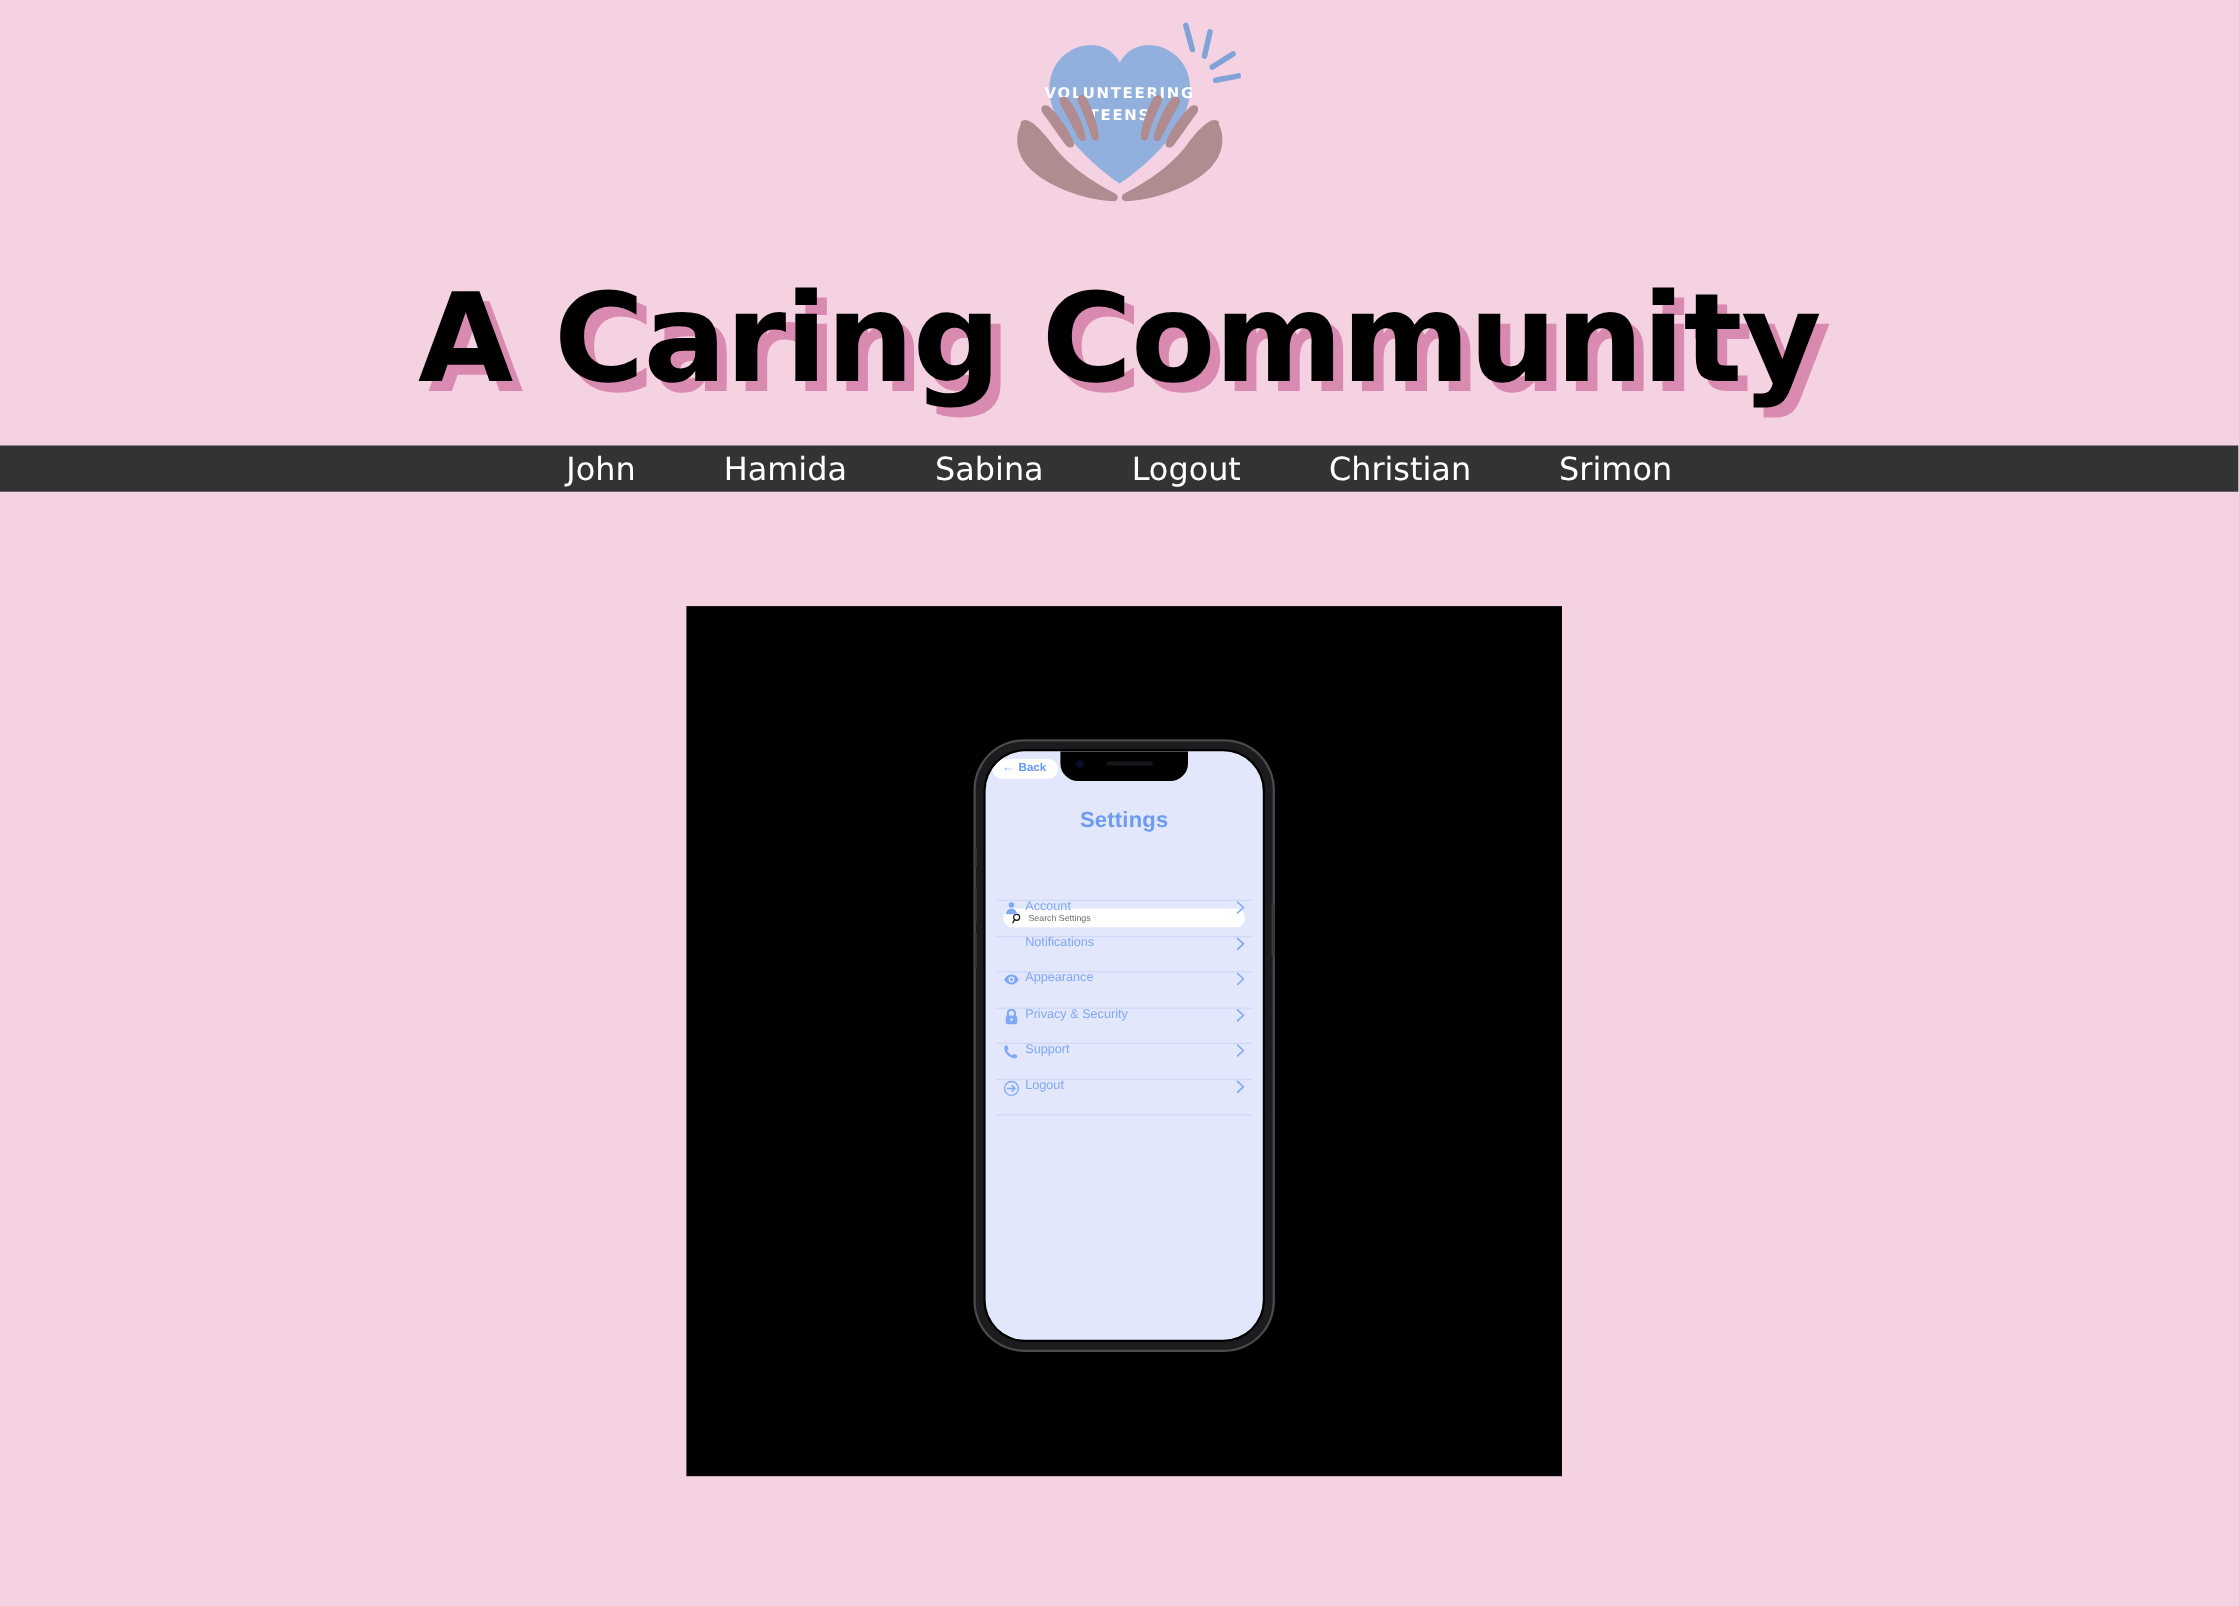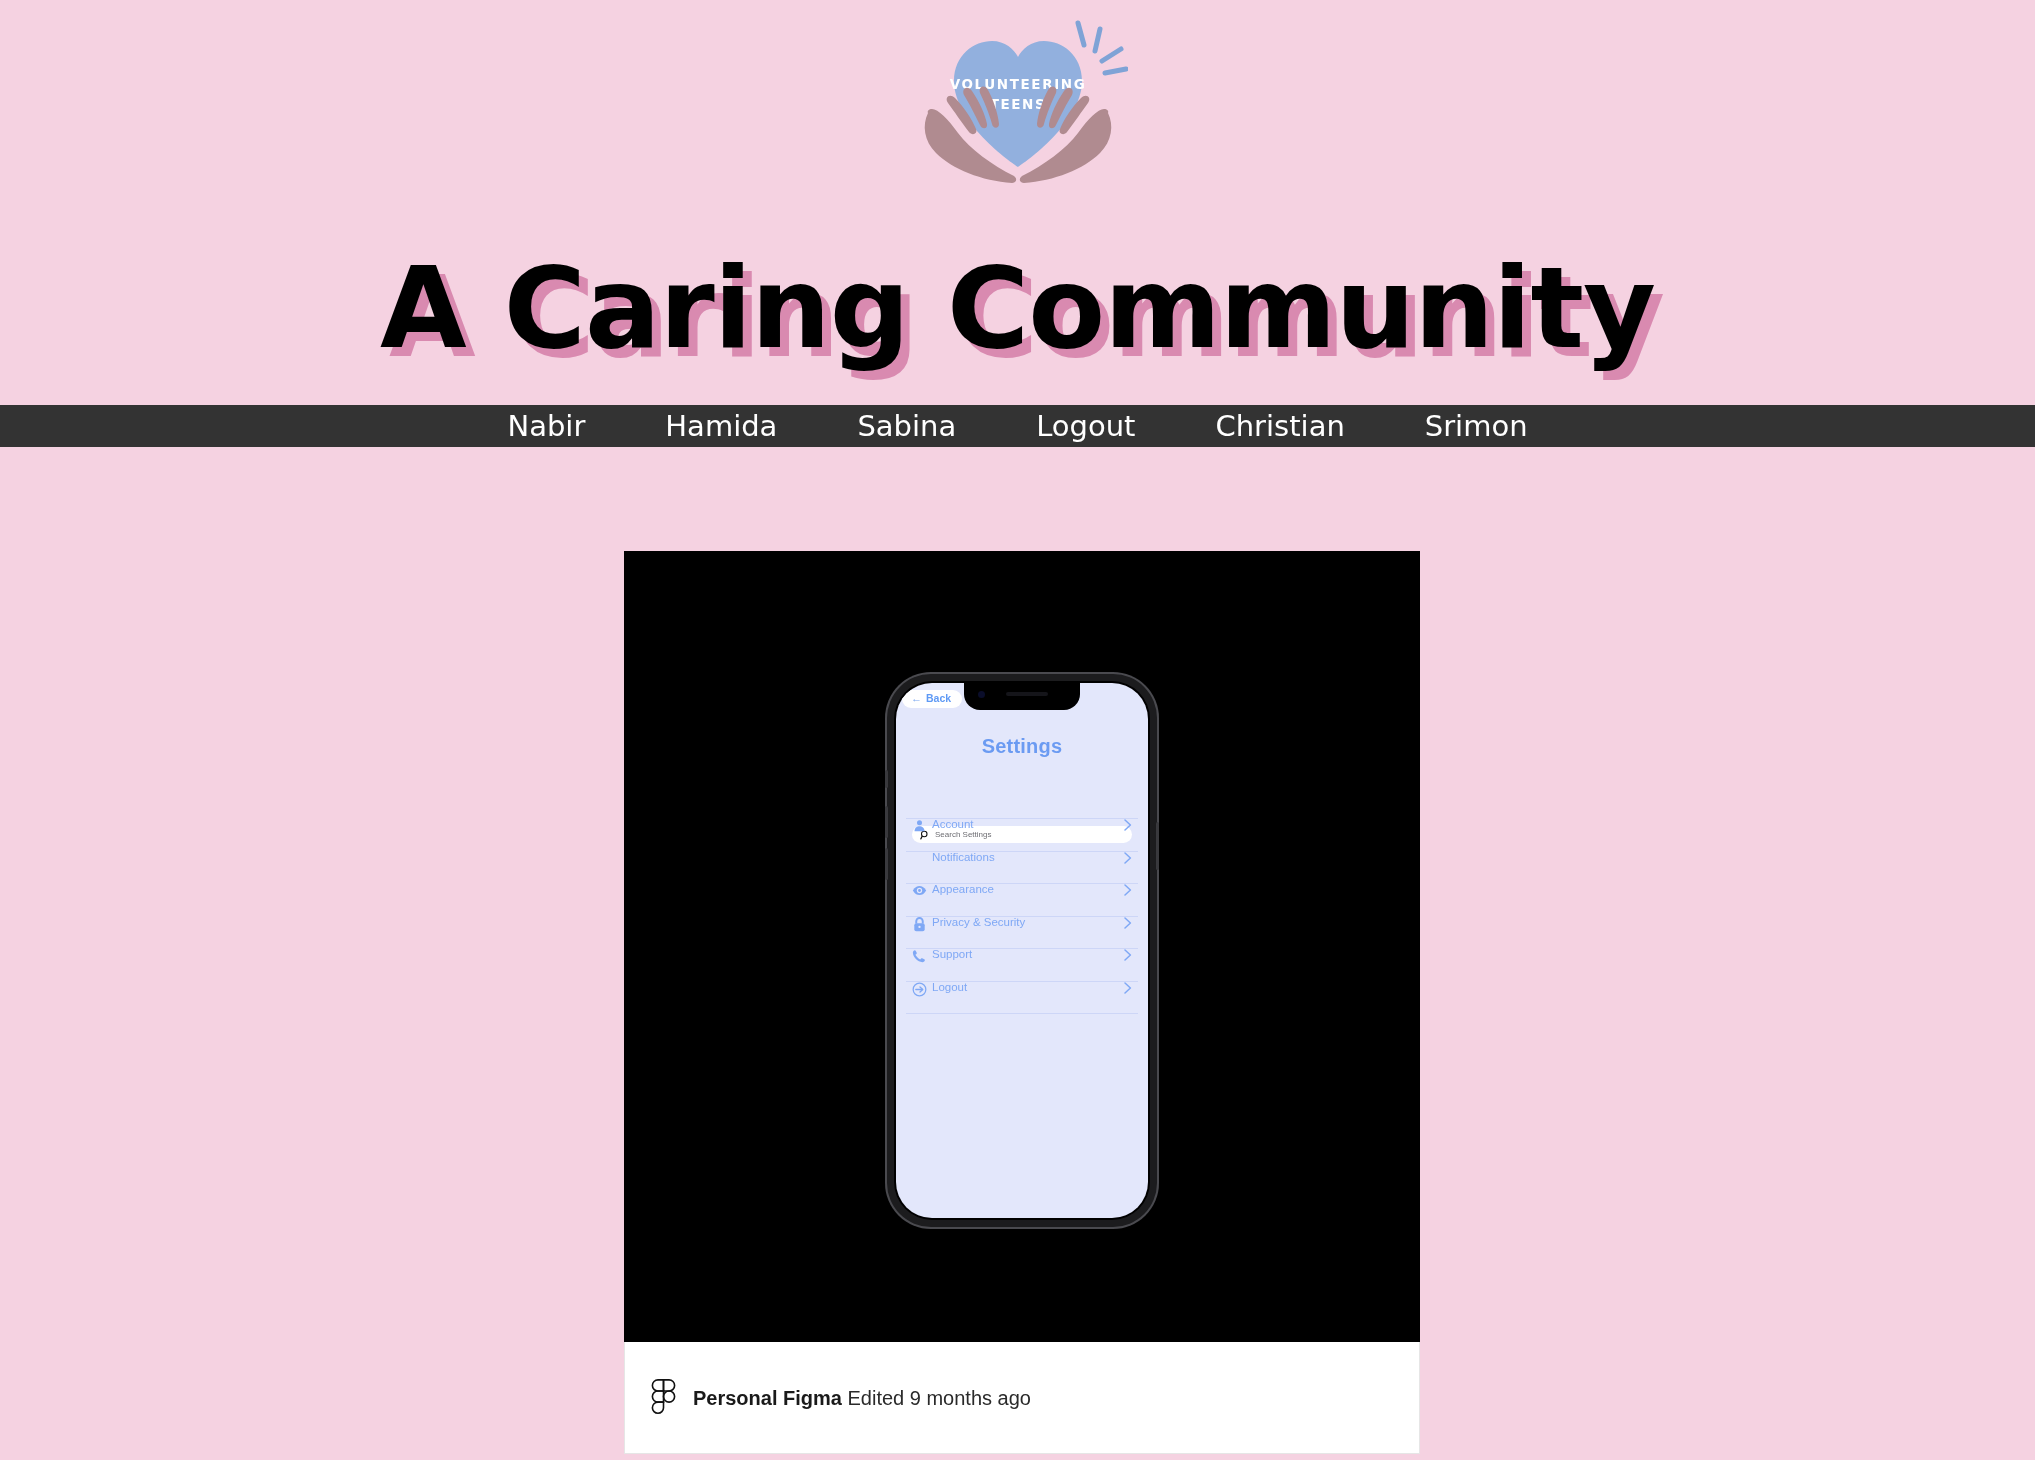--- a/index.html
+++ b/index.html
@@ -322,21 +322,21 @@
                C 91 114, 85 114, 84 109 C 81 98, 76 86, 72 78 Z"></path>
     </g>
   </svg>
 </div>
 
 <div class="title-area">
   <div class="page-title">A Caring Community</div>
 </div>
 
 <div class="navbar">
-  <div class="nav-item">Nabir</div>
+  <div class="nav-item">John</div>
   <div class="nav-item">Hamida</div>
   <div class="nav-item">Sabina</div>
   <div class="nav-item">Logout</div>
   <div class="nav-item">Christian</div>
   <div class="nav-item">Srimon</div>
 </div>
 
 <div class="embed-outer">
 
   <div class="embed-black">
@@ -458,29 +458,14 @@
                   </svg>
               </span>
             </div>
 
           </div>
         </div>
       </div>
     </div>
   </div>
 
-  <div class="embed-footer">
-    <svg width="27" height="38" viewBox="0 0 18 26">
-      <g fill="none" stroke="#111111" stroke-width="1.1">
-        <path d="M5.2 0.6 H9 V8.2 H5.2 A3.8 3.8 0 0 1 5.2 0.6 Z"></path>
-        <path d="M9 0.6 H12.8 A3.8 3.8 0 0 1 12.8 8.2 H9 Z"></path>
-        <path d="M5.2 8.2 H9 V15.8 H5.2 A3.8 3.8 0 0 1 5.2 8.2 Z"></path>
-        <circle cx="12.8" cy="12" r="3.8"></circle>
-        <path d="M5.2 15.8 H9 V19.6 A3.8 3.8 0 1 1 5.2 15.8 Z"></path>
-      </g>
-    </svg>
-    <div class="figma-meta">
-      <b>Personal Figma</b>
-      <span>Edited 9 months ago</span>
-    </div>
-  </div>
 
 </div>
 
 </body></html>

